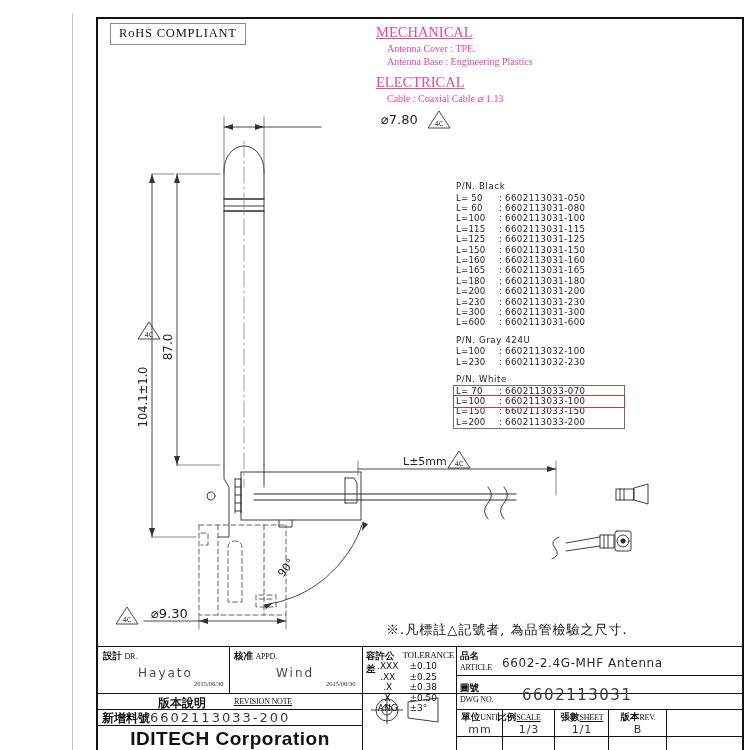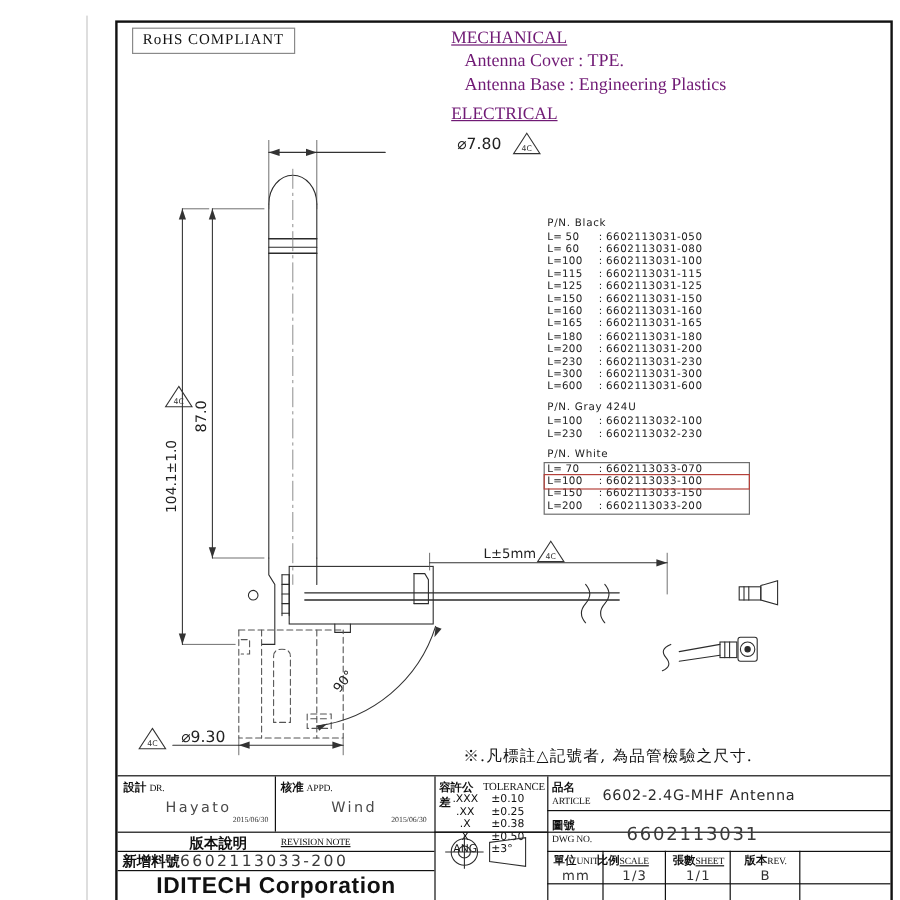--- a/index.html
+++ b/index.html
@@ -15,23 +15,23 @@
   .frame{position:absolute;left:96px;top:4px;width:648px;height:742px;
          border:2px solid #111;box-sizing:border-box;background:#fff;}
 
   
   .rohs{position:absolute;left:110px;top:10px;border:1px solid #8a8a8a;
         padding:2px 8px 3px 8px;font-family:"Liberation Serif","DejaVu Serif",serif;
         font-size:12.5px;letter-spacing:.8px;color:#111;background:#fff;}
 
   
   .specs{position:absolute;left:376px;top:10px;width:300px;
-         font-family:"Liberation Serif","DejaVu Serif",serif;color:#701a75;}
+         font-family:"Liberation Serif","DejaVu Serif",serif;color:#ec4899;}
   .specs .hd{font-size:14.5px;text-decoration:underline;line-height:1.32;}
-  .specs .ln{font-size:15px;line-height:1.33;padding-left:11px;white-space:nowrap;}
+  .specs .ln{font-size:10px;line-height:1.33;padding-left:11px;white-space:nowrap;}
 
   
   .pnwrap{position:absolute;left:456px;top:168px;width:220px;
           font-family:"DejaVu Sans",sans-serif;font-size:8.6px;color:#222;}
   .pngroup{margin-bottom:7px;position:relative;}
   .pnhead{letter-spacing:.6px;margin-bottom:1.5px;}
   .pnrow{display:flex;line-height:10.4px;white-space:nowrap;letter-spacing:.2px;}
   .pnrow .l{width:40px;text-align:left;}
   .pnrow .c{width:9px;text-align:center;}
   .pnrow .p{letter-spacing:.45px;}
@@ -78,20 +78,21 @@
   <div class="edge-rule"></div>
   <div class="frame"></div>
 
   <div class="rohs">RoHS  COMPLIANT</div>
 
   <div class="specs">
     <div class="hd">MECHANICAL</div>
     <div class="ln">Antenna Cover : TPE.</div>
     <div class="ln">Antenna Base : Engineering Plastics</div>
     <div class="hd" style="margin-top:4px">ELECTRICAL</div>
+    <div class="ln">Cable : Coaxial Cable ⌀ 1.13</div>
   </div>
 
   <div class="pnwrap" id="pnwrap">
       <div class="pngroup">
         <div class="pnhead">P/N. Black</div>
         <div class="pnrow">
           <span class="l">L=  50</span>
           <span class="c">:</span>
           <span class="p">6602113031-050</span>
         </div>

